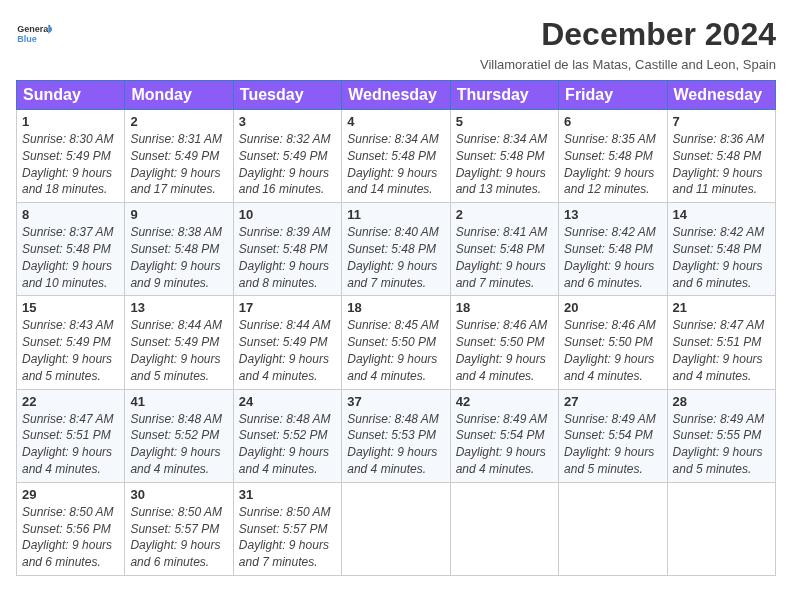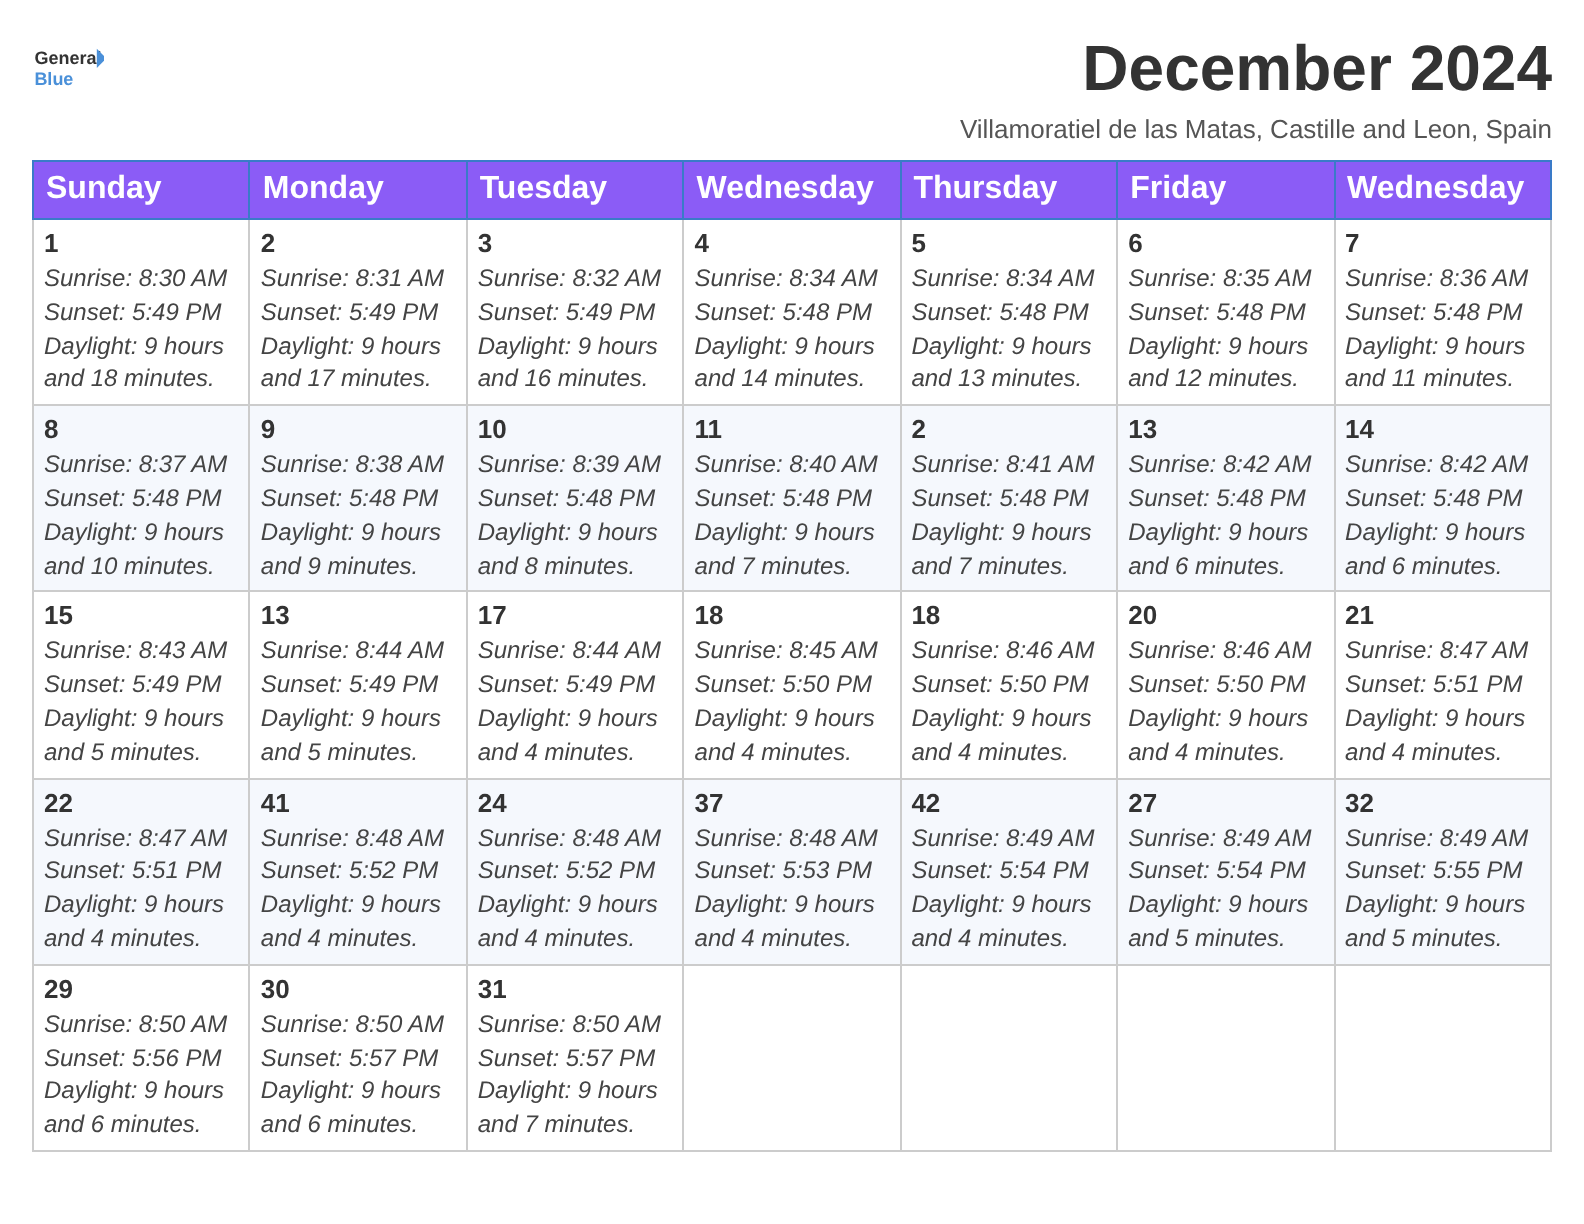--- a/index.html
+++ b/index.html
@@ -326,21 +326,21 @@
       </td>
         <td>
         <span class="day-number">27</span>
         <div class="day-info">
           Sunrise: 8:49 AM<br>
           Sunset: 5:54 PM<br>
           Daylight: 9 hours and 5 minutes.
         </div>
       </td>
         <td>
-        <span class="day-number">32</span>
+        <span class="day-number">28</span>
         <div class="day-info">
           Sunrise: 8:49 AM<br>
           Sunset: 5:55 PM<br>
           Daylight: 9 hours and 5 minutes.
         </div>
       </td>
       </tr>
       <tr>
         <td>
         <span class="day-number">29</span>

